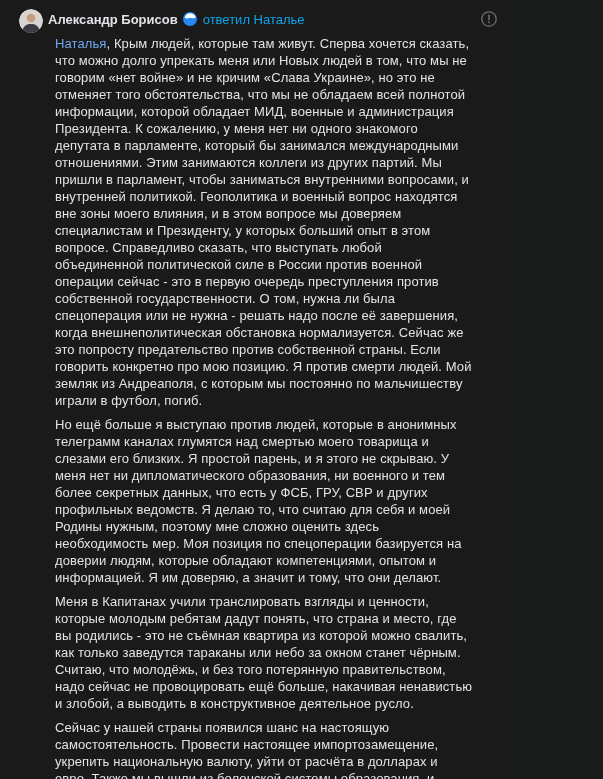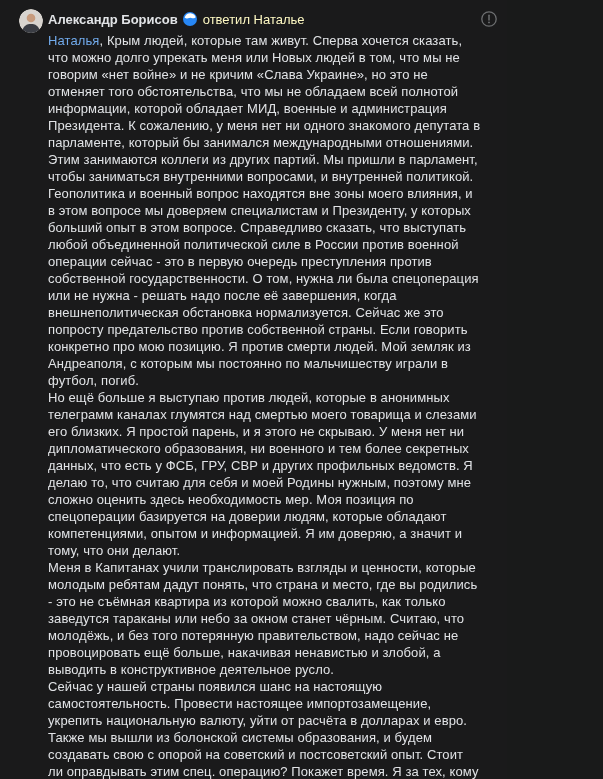--- a/index.html
+++ b/index.html
@@ -48,42 +48,42 @@
     white-space: nowrap;
   }
   .badge {
     width: 14px;
     height: 14px;
     margin-left: 5px;
     flex: none;
     display: inline-flex;
   }
   .reply-ctx {
-    color: #fef9c3;
+    color: #0ea5e9;
     font-size: 13px;
     margin-left: 6px;
     white-space: nowrap;
   }
   .report-btn {
     position: absolute;
     top: 10px;
     right: 9px;
     width: 18px;
     height: 18px;
     cursor: pointer;
     opacity: 0.9;
   }
   .body {
     margin-top: 4px;
     font-size: 13px;
     line-height: 17px;
     color: #e1e3e6;
     letter-spacing: 0.1px;
   }
-  .body p { margin: 0; }
+  .body p { margin: 7px; }
   .body p.gap { margin-top: 17px; }
   .mention {
     color: #71aaeb;
     text-decoration: none;
     cursor: pointer;
   }
   .footer {
     display: flex;
     align-items: flex-start;
     margin-top: 7px;

